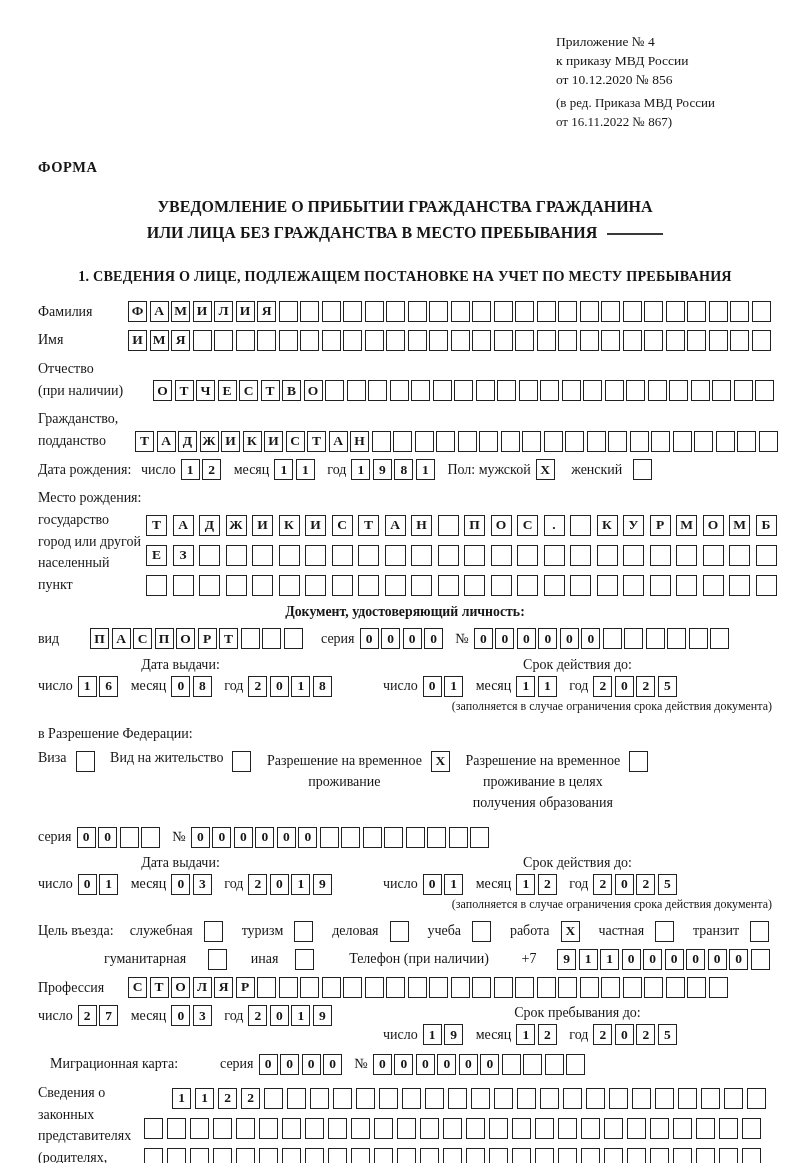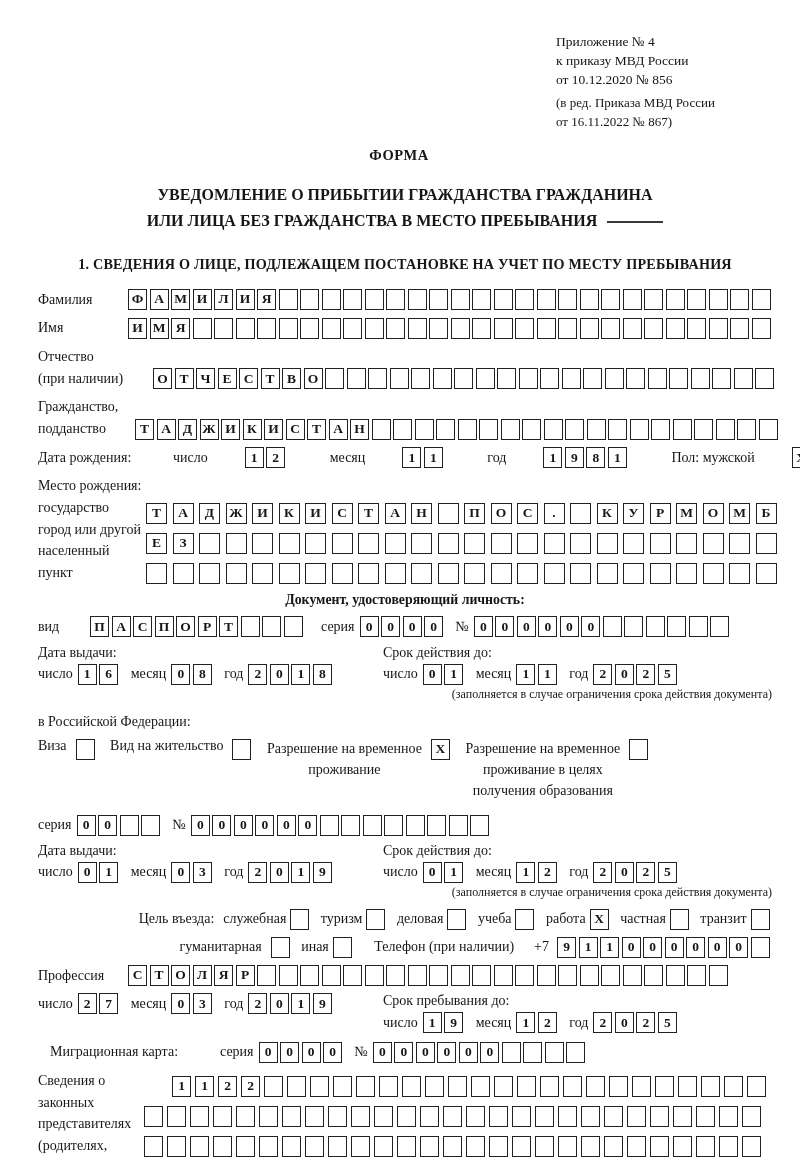--- a/index.html
+++ b/index.html
@@ -4,21 +4,21 @@
 <style>
   html,body{margin:0;padding:0;background:#fff;}
   body{width:800px;height:1163px;overflow:hidden;color:#161616;
        font-family:"Liberation Serif","DejaVu Serif",serif;}
   .page{box-sizing:border-box;width:800px;height:1163px;padding:32px 28px 0 38px;}
 
   
   .hdr-wrap{display:flex;justify-content:flex-end;}
   .hdr-block{width:216px;font-size:13.5px;line-height:1.42;text-align:left;}
   .hdr-amend{margin-top:5px;font-size:13px;}
-  .forma{margin-top:16px;text-align:center;padding-right:12px;font-weight:bold;
+  .forma{margin-top:28px;text-align:left;padding-right:12px;font-weight:bold;
          font-size:14.5px;letter-spacing:.6px;}
 
   
   .title{margin-top:18px;text-align:center;font-weight:bold;font-size:16px;line-height:1.6;}
   .t-underline{display:inline-block;width:56px;border-bottom:2.5px solid #3a3a3a;
                margin-left:10px;transform:translateY(-3px);}
   .sec-head{margin:22px 0 16px 0;font-weight:bold;font-size:14.2px;text-align:center;letter-spacing:.2px;}
 
   
   .frow{display:flex;align-items:center;margin-bottom:7px;font-size:14px;}
@@ -32,35 +32,35 @@
   .wide .cell{width:21px;margin-right:5.5px;}
   .rep .cell{width:19px;margin-right:4px;}
   .mb9{margin-bottom:9px;}
   .dlab{flex:none;margin:0 5px 0 10px;}
   .dlab.first{margin-left:0;}
   .ml16{margin-left:16px;} .ml20{margin-left:20px;} .ml30{margin-left:30px;}
 
   
   .datepair{display:flex;margin:2px 0 2px 0;font-size:14px;}
   .half-l{width:47%;flex:none;} .half-r{width:53%;flex:none;}
-  .dp-head{margin-bottom:3px;}
+  .dp-head{text-align:center;margin-bottom:3px;}
   .half-l .dp-head{padding-right:60px;}
   .dp-row{display:flex;align-items:center;}
   .note-r{text-align:right;font-size:12px;margin:2px 0 9px 0;}
 
   .doc-head{text-align:center;font-weight:bold;font-size:13.8px;margin:8px 0 8px 0;}
   .plain{font-size:14px;margin-bottom:6px;line-height:1.5;}
 
   
   .optrow{display:flex;align-items:flex-start;margin:4px 0 14px 0;font-size:14px;gap:13px;}
   .opt{display:flex;align-items:flex-start;gap:9px;}
   .opt-txt{text-align:center;line-height:1.5;}
   .opt .cell{margin-top:1px;}
 
-  .purpose{justify-content:flex-end;}
+  .purpose{justify-content:space-between;}
   .purpose .dlab{margin:0 4px 0 9px;}
 </style>
 </head>
 <body>
 
 <div class="page">
 
   <div class="hdr-wrap">
     <div class="hdr-block">
       <div>Приложение № 4</div>
@@ -225,21 +225,21 @@
         <span class="cell"></span>
         <span class="cell"></span>
         <span class="cell"></span>
         <span class="cell"></span>
         <span class="cell"></span>
         <span class="cell"></span>
         <span class="cell"></span>
       </div>
   </div>
 
-  <div class="frow" style="margin-top:4px;gap:32px;">
+  <div class="frow" style="margin-top:4px;">
     <span class="lab" style="width:103px;">Дата рождения:</span>
     <span class="dlab first">число</span>
     <div class="cells">
         <span class="cell">1</span>
         <span class="cell">2</span>
       </div>
     <span class="dlab">месяц</span>
     <div class="cells">
         <span class="cell">1</span>
         <span class="cell">1</span>
@@ -431,21 +431,21 @@
             <span class="cell">2</span>
             <span class="cell">0</span>
             <span class="cell">2</span>
             <span class="cell">5</span>
           </div>
       </div>
     </div>
   </div>
   <div class="note-r">(заполняется в случае ограничения срока действия документа)</div>
 
-  <div class="plain">в Российской Федерации:</div>
+  <div class="plain">в Разрешение Федерации:</div>
 
   <div class="optrow">
     <div class="opt">
       <span>Виза</span>
       <div class="cells">
           <span class="cell"></span>
         </div>
     </div>
     <div class="opt">
       <span>Вид на жительство</span>

